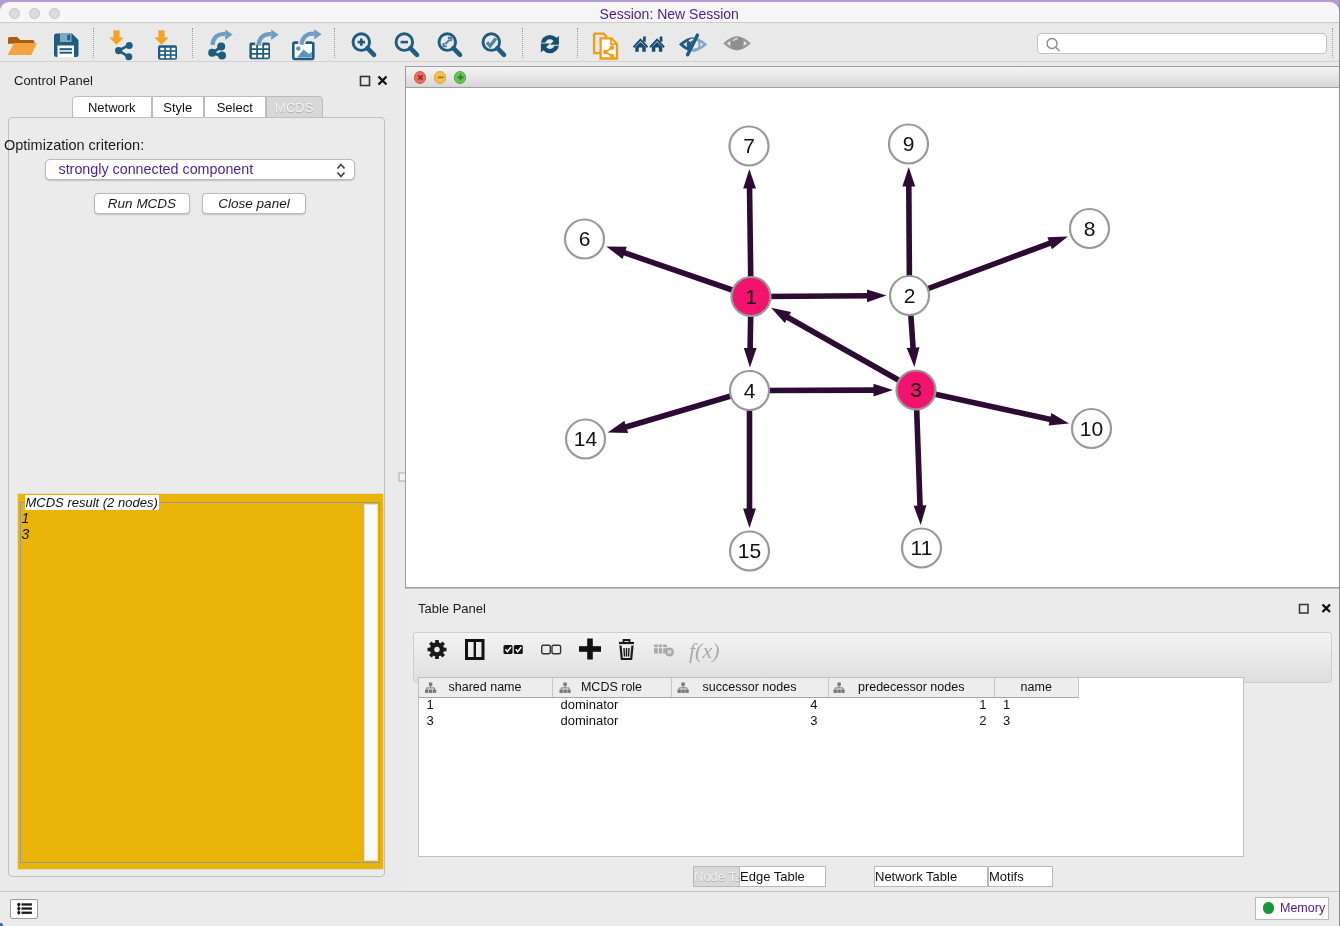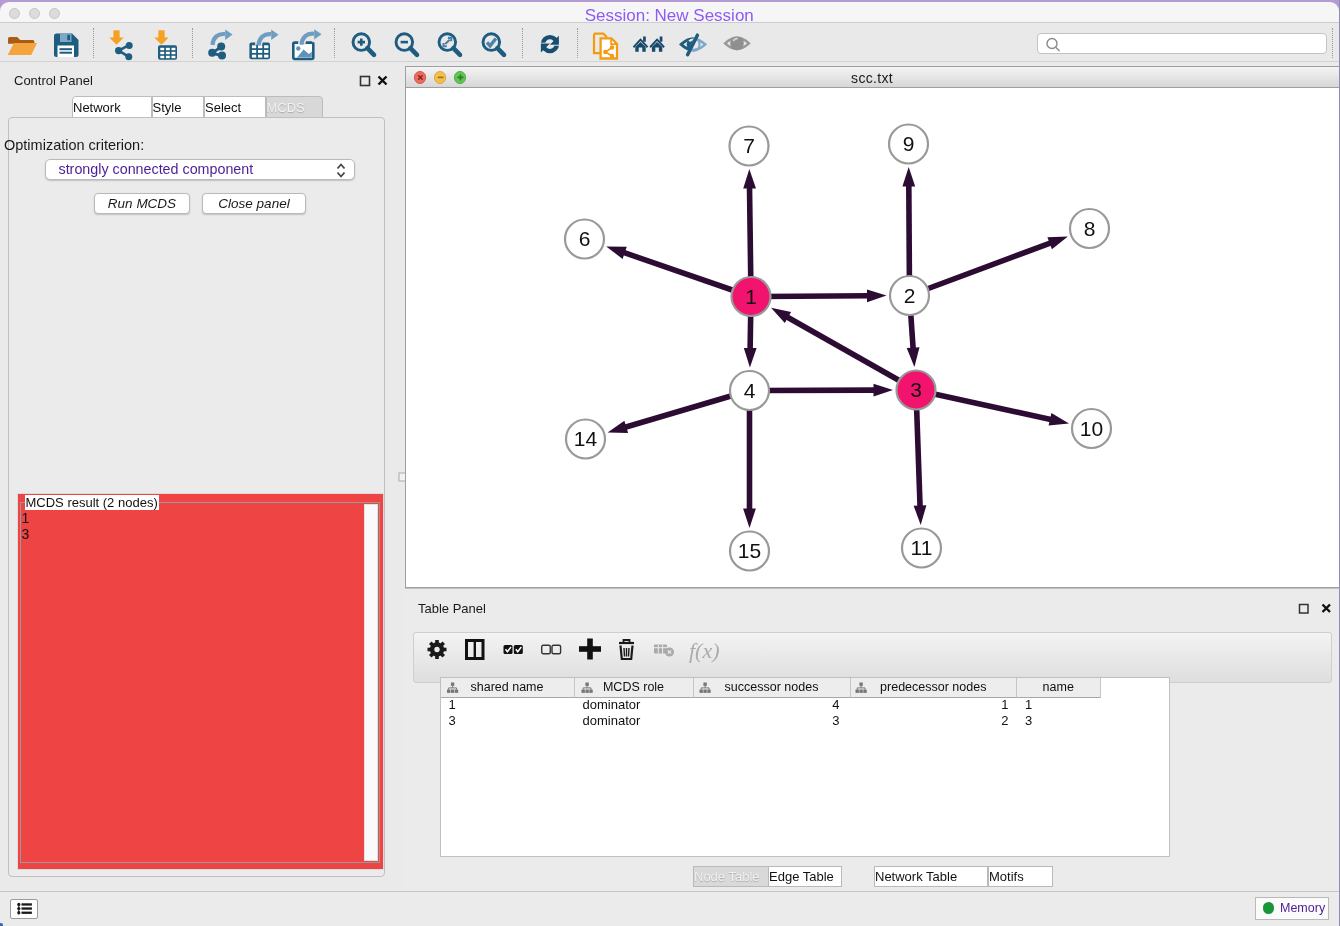--- a/index.html
+++ b/index.html
@@ -6,59 +6,59 @@
     font-family:"Liberation Sans",sans-serif;background:#eaeaea;}
   *{box-sizing:border-box;}
   .abs{position:absolute;}
   #topstrip{position:absolute;left:0;top:0;width:1340px;height:2px;background:#b49cd3;}
   #rightstrip{position:absolute;left:1338.5px;top:0;width:1.5px;height:926px;background:#8f8cba;}
   #titlebar{position:absolute;left:0;top:1.5px;width:1338.5px;height:21px;background:#f6f6f6;
     border-bottom:1px solid #cccccc;border-radius:9px 9px 0 0;}
   .tl{position:absolute;top:6px;width:11.5px;height:11.5px;border-radius:50%;
     background:#dcdcdc;border:1px solid #c6c6c6;}
   #apptitle{position:absolute;top:4px;left:0;width:100%;text-align:center;
-    font-size:17px;color:#8b5cf6;}
+    font-size:14px;color:#4c1d95;}
   #toolbar{position:absolute;left:0;top:23.5px;width:1338.5px;height:38.5px;background:#e9e9e9;
     border-bottom:1px solid #d2d2d2;}
   .tsep{position:absolute;top:4px;height:30px;width:0;border-left:1px dotted #999;}
   #searchbox{position:absolute;left:1037px;top:9px;width:290px;height:21px;background:#fff;
     border:1px solid #c3c3c3;border-radius:4px;}
   #cp-title{position:absolute;left:14px;top:73px;font-size:13px;color:#1a1a1a;}
   #cp-content{position:absolute;left:8px;top:117px;width:377px;height:760px;
     background:#ebebeb;border:1px solid #c0c0c0;border-radius:4px;}
   .tab{position:absolute;top:96px;height:22px;background:#fff;border:1px solid #bcbcbc;
-    font-size:13px;color:#111;line-height:21px;}
+    font-size:13px;color:#111;text-align:center;line-height:21px;}
   .tab.sel{background:#d8d8d8;color:#f2f2f2;border-radius:0 4px 0 0;text-shadow:0 1px 1px #ababab;}
   #optlabel{position:absolute;left:4px;top:137px;width:392px;text-align:left;font-size:14.5px;color:#1a1a1a;}
   #dropdown{position:absolute;left:44.5px;top:159px;width:310px;height:21px;background:#fff;
     border:1px solid #b9b9b9;border-radius:5px;font-size:14.3px;color:#4c1d95;line-height:19.5px;
     padding-left:13px;box-shadow:0 1px 1.5px rgba(0,0,0,0.18);}
   .btn{position:absolute;top:192.5px;height:21px;background:#fff;border:1px solid #b9b9b9;
     border-radius:4px;font-size:13.5px;color:#1a1a1a;text-align:center;line-height:19px;
     box-shadow:0 1px 1.5px rgba(0,0,0,0.18);font-style:italic;}
-  #mcdsbox{position:absolute;left:16.5px;top:492.5px;width:367px;height:377px;background:#ef4444;
-    border:1px solid #dcdcdc;}
+  #mcdsbox{position:absolute;left:16.5px;top:492.5px;width:367px;height:377px;background:#eab308;
+    border:1px solid #dcdcdc;font-style:italic;}
   #mcdsborder{position:absolute;left:2.5px;top:8.5px;width:360px;height:361px;border:1px solid #999;}
   #mcdslegend{position:absolute;left:7px;top:1.5px;background:#fff;padding:0 1px;font-size:13px;color:#111;}
   #mcdstext{position:absolute;left:4px;top:16px;font-size:14px;color:#111;line-height:16.5px;}
   #mcdsscroll{position:absolute;right:4.5px;top:10.5px;width:14px;height:357px;background:#fafafa;
     border:1px solid #e2e2e2;}
   #netwin{position:absolute;left:404.5px;top:66px;width:934px;height:522px;
     border:1px solid #9f9f9f;border-right:none;background:#fff;}
   #nettitle{position:absolute;left:0;top:0;width:100%;height:21px;
     background:linear-gradient(#f4f4f4,#d7d7d7);border-bottom:1px solid #9f9f9f;}
   .mtl{position:absolute;top:4px;width:12.5px;height:12.5px;border-radius:50%;}
   #netname{position:absolute;top:2.5px;left:0;width:100%;text-align:center;font-size:14px;letter-spacing:0.3px;color:#1a1a1a;}
   #tpanel{position:absolute;left:404.5px;top:588px;width:934px;height:303px;background:#ebebeb;
     border-top:1px solid #c2c2c2;}
   #tp-title{position:absolute;left:13.5px;top:12px;font-size:13px;color:#1a1a1a;}
   #tp-toolbar{position:absolute;left:8px;top:43px;width:919px;height:51px;
     background:linear-gradient(#f3f3f3,#dedede);border:1px solid #cfcfcf;border-radius:3px;}
-  #ttable{position:absolute;left:13px;top:87.5px;width:730px;height:180.5px;background:#fff;
-    border:1px solid #c0c0c0;margin-left:22px;}
+  #ttable{position:absolute;left:13px;top:87.5px;width:826px;height:180.5px;background:#fff;
+    border:1px solid #c0c0c0;}
   .hcell{position:absolute;top:0;height:20px;background:#ededed;border-right:1px solid #c6c6c6;
     border-bottom:1px solid #a8a8a8;font-size:12.5px;color:#111;text-align:center;line-height:19px;}
   .tcell{position:absolute;font-size:13px;color:#111;height:16px;line-height:16px;white-space:pre;}
   .btab{position:absolute;top:865.5px;height:21px;background:#fff;border:1px solid #b9b9b9;
     font-size:13px;color:#111;text-align:left;line-height:20px;}
   .btab.sel{background:#d9d9d9;color:#f0f0f0;text-shadow:0 1px 1px #ababab;}
   #statusbar{position:absolute;left:0;top:891px;width:1338.5px;height:35px;background:#ebebeb;
     border-top:1px solid #c6c6c6;}
   #listbtn{position:absolute;left:10px;top:899px;width:28px;height:20px;background:#fdfdfd;
     border:1px solid #9b9b9b;border-radius:2px;}
@@ -286,21 +286,20 @@
       <g stroke="#852e26" stroke-width="1.6">
           <path d="M12.2 8.2 l4.4 4.4 M16.6 8.2 l-4.4 4.4"></path>
         </g>
       <g stroke="#9a7218" stroke-width="1.6">
           <path d="M31.7 10.4 l5.8 0"></path>
         </g>
       <g stroke="#2e7d25" stroke-width="1.6">
           <path d="M51.5 10.4 l6 0 M54.5 7.4 l0 6"></path>
         </g>
     </svg>
-    <div id="netname">scc.txt</div>
   </div>
   <svg id="graph" style="position:absolute;left:0;top:21px" width="932" height="500">
     <g stroke="#2d0c34" stroke-width="5.6">
       <line x1="345.0" y1="208.5" x2="343.5" y2="98.5"></line>
       <line x1="345.0" y1="208.5" x2="216.8" y2="164.2"></line>
       <line x1="345.0" y1="208.5" x2="463.0" y2="207.8"></line>
       <line x1="345.0" y1="208.5" x2="344.1" y2="262.0"></line>
       <line x1="503.5" y1="207.5" x2="502.8" y2="96.5"></line>
       <line x1="503.5" y1="207.5" x2="645.5" y2="154.6"></line>
       <line x1="503.5" y1="207.5" x2="507.2" y2="261.6"></line>
@@ -456,21 +455,21 @@
     <div class="tcell" style="left:410px;top:19.5px;width:158px;text-align:right">1</div>
     <div class="tcell" style="left:584.5px;top:19.5px">1</div>
     <div class="tcell" style="left:8px;top:35.5px">3</div>
     <div class="tcell" style="left:142px;top:35.5px">dominator</div>
     <div class="tcell" style="left:253px;top:35.5px;width:146px;text-align:right">3</div>
     <div class="tcell" style="left:410px;top:35.5px;width:158px;text-align:right">2</div>
     <div class="tcell" style="left:584.5px;top:35.5px">3</div>
   </div>
 </div>
 <div class="btab sel" style="left:693px;width:90.5px">Node Table</div>
-<div class="btab" style="left:768px;width:74px">Edge Table</div>
+<div class="btab" style="left:739px;width:87px">Edge Table</div>
 <div class="btab" style="left:874px;width:114px">Network Table</div>
 <div class="btab" style="left:988px;width:64.5px">Motifs</div>
 <div id="statusbar"></div>
 <div id="listbtn">
   <svg width="27" height="19" style="position:absolute;left:0px;top:0px">
     <g fill="#1a1a1a">
       <line x1="7.8" y1="4" x2="7.8" y2="14.5" stroke="#1a1a1a" stroke-width="1"></line>
       <circle cx="7.8" cy="4.4" r="1.6"></circle>
         <rect x="10.5" y="3.3" width="10.4" height="2.3"></rect>
       <circle cx="7.8" cy="8.5" r="1.6"></circle>

